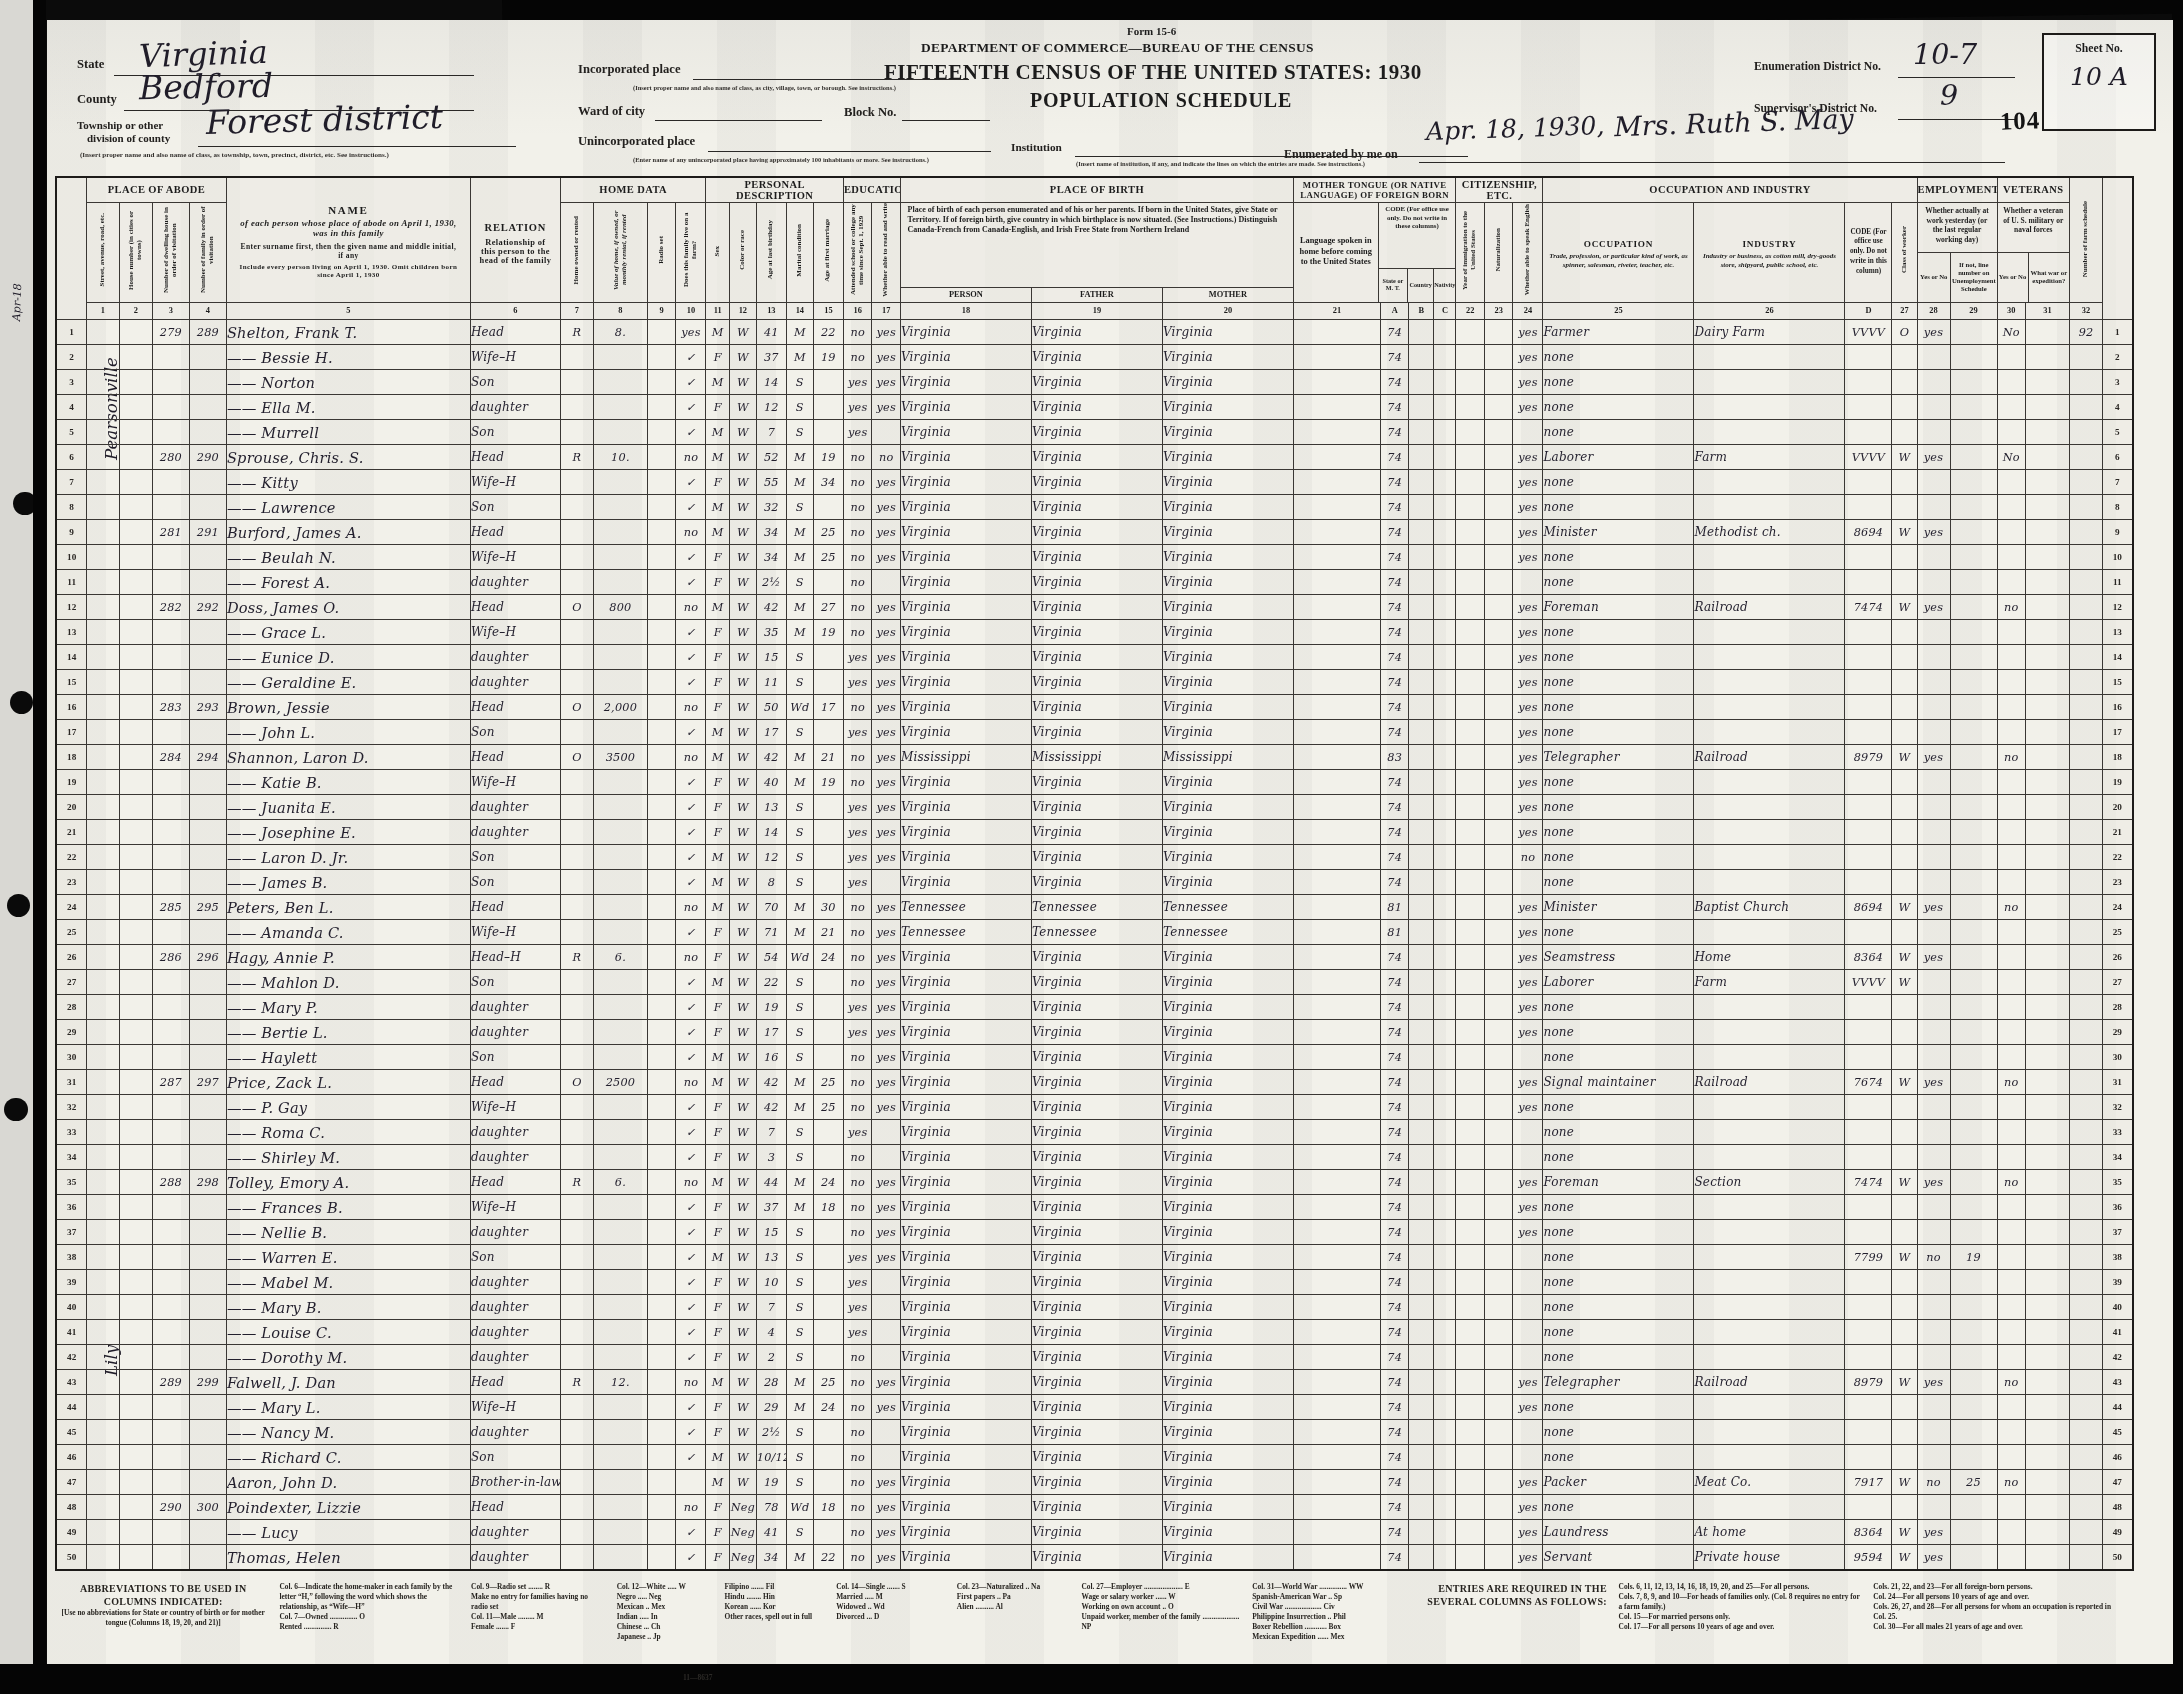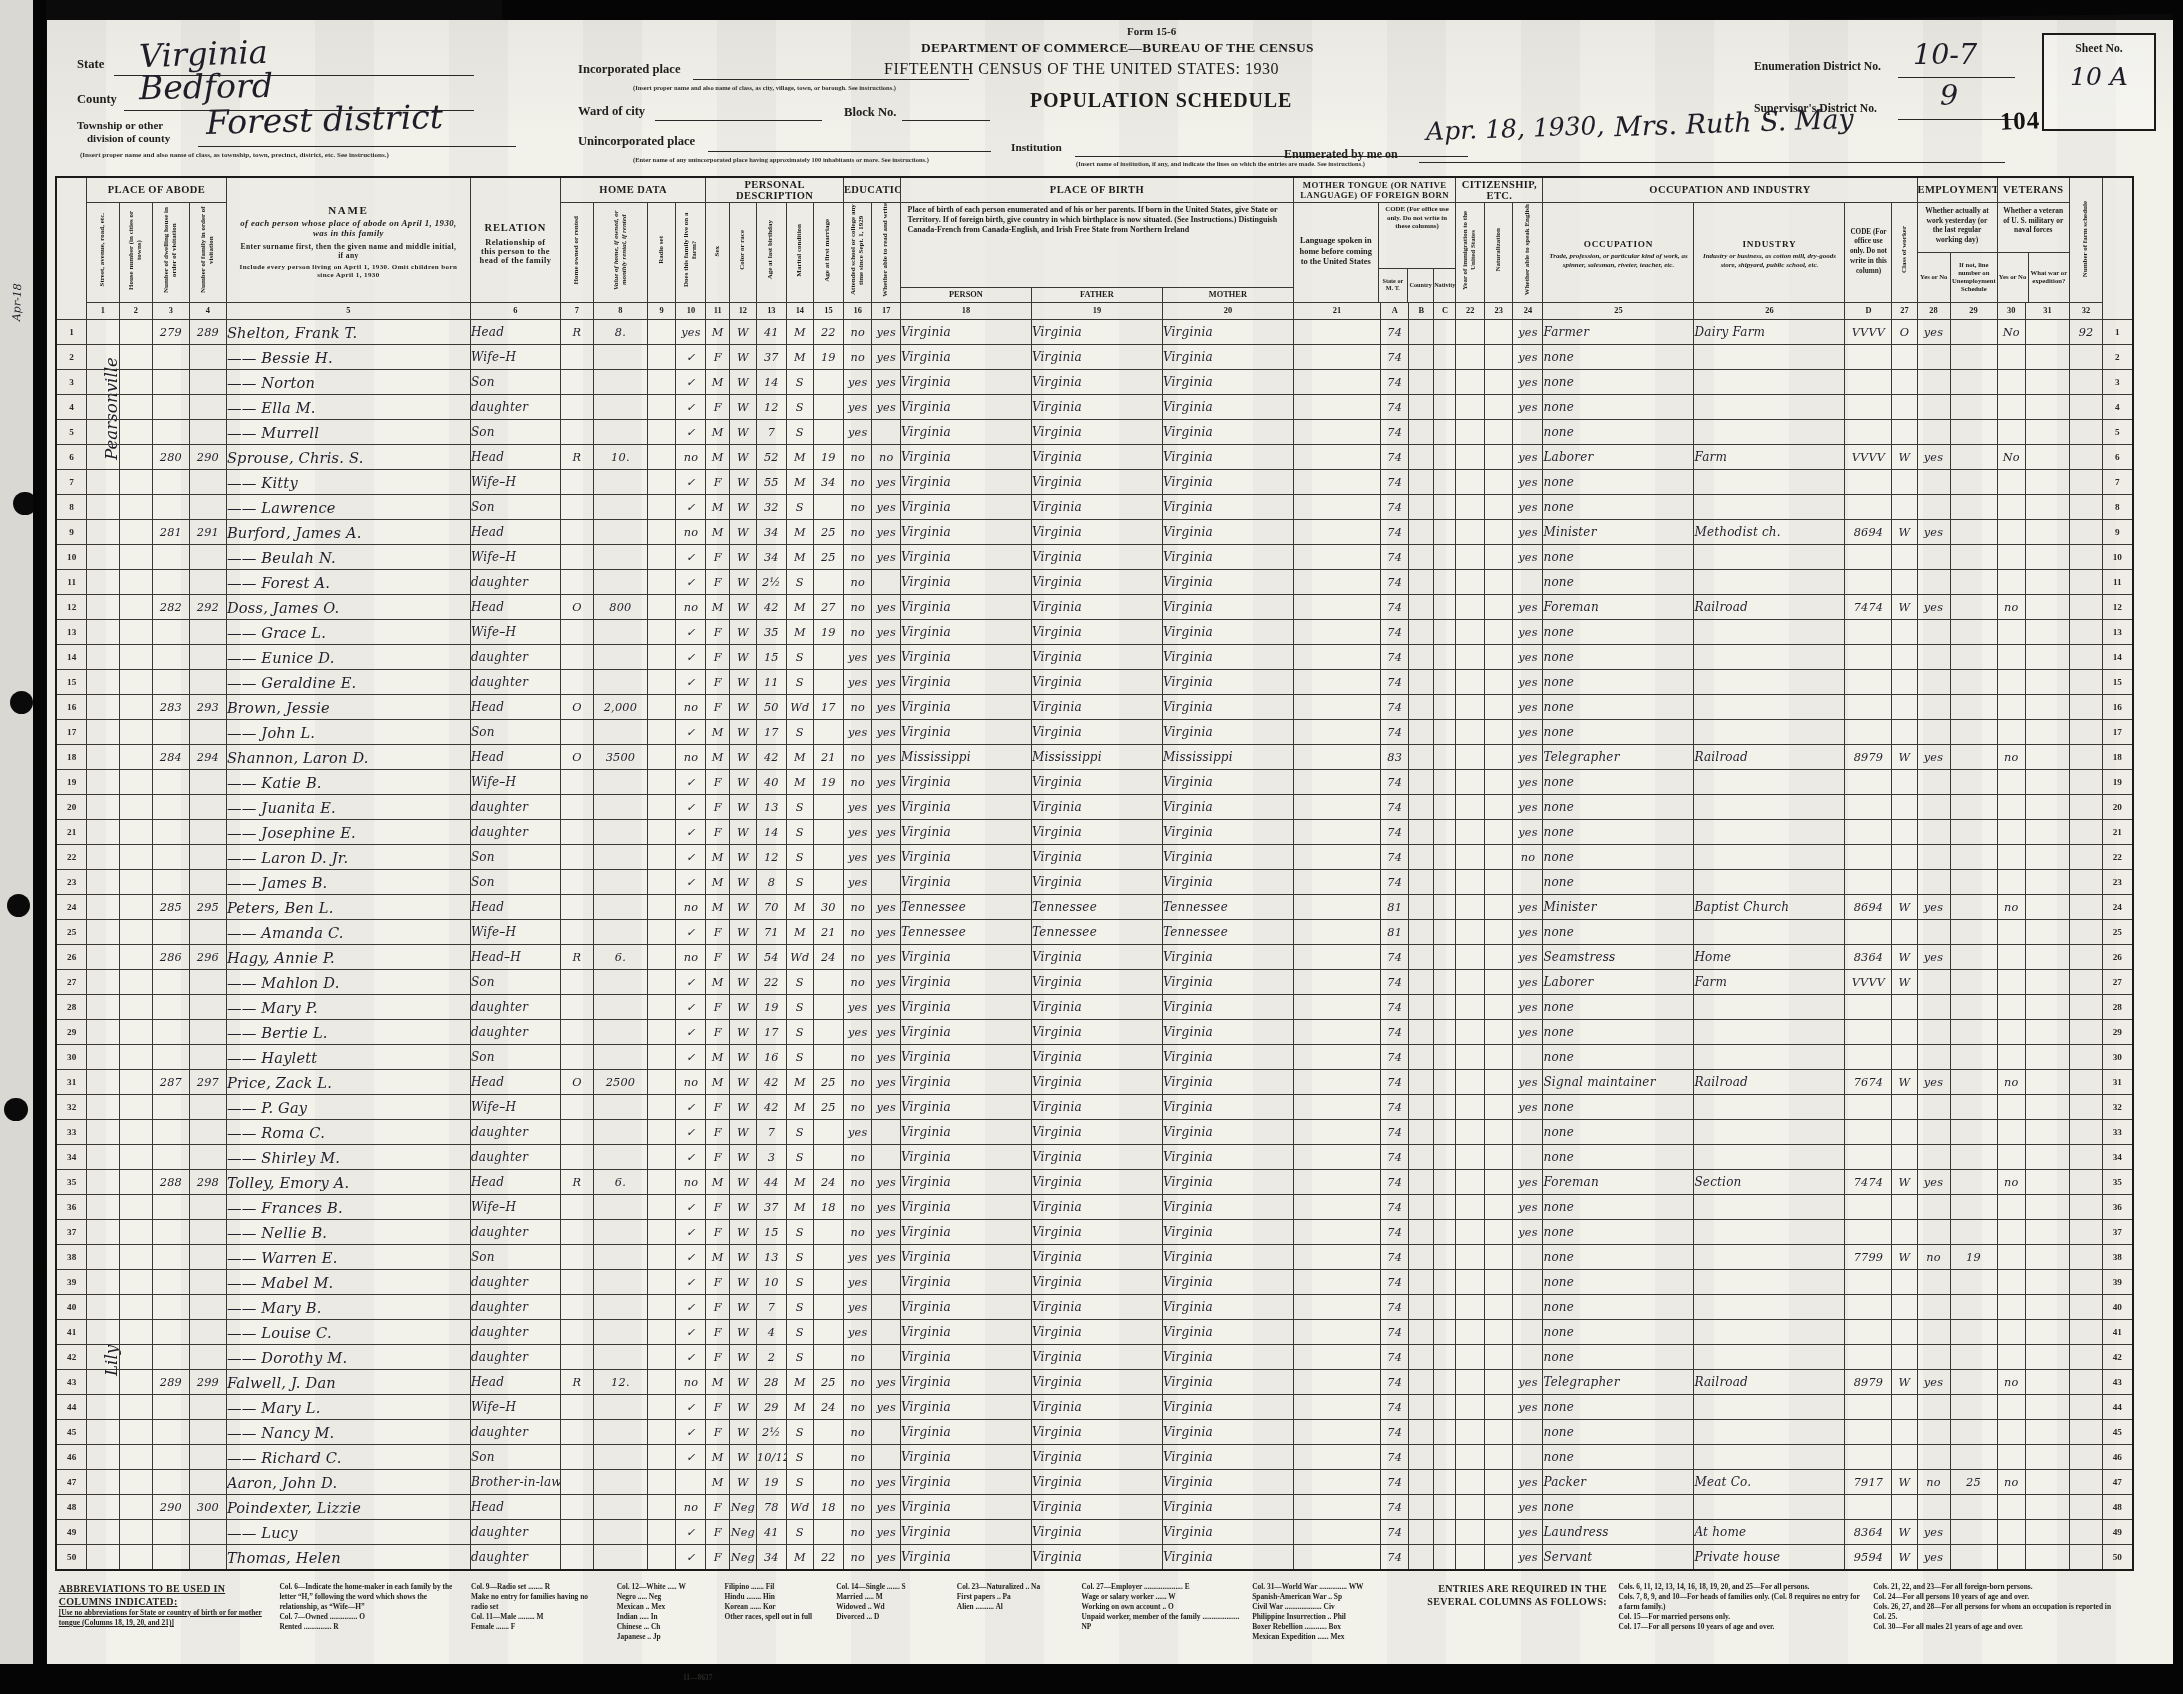--- a/index.html
+++ b/index.html
@@ -25,21 +25,21 @@
   }
 
   
   .lh-label{position:absolute;font-size:12.6px;font-weight:bold;color:#23211f;}
   .lh-note{position:absolute;font-size:7.1px;font-weight:bold;color:#34312e;white-space:nowrap;}
   .uline{position:absolute;border-bottom:1.3px solid #2a2826;}
   .hw{font-family:"DejaVu Serif", serif;font-style:italic;color:#201d29;}
   .lh-hw{position:absolute;white-space:nowrap;}
   .form-no{position:absolute;font-size:11px;font-weight:bold;}
   .dept{position:absolute;font-size:13.4px;font-weight:bold;letter-spacing:0.3px;}
-  .census-title{position:absolute;font-size:16px;font-weight:normal;letter-spacing:0.5px;}
+  .census-title{position:absolute;font-size:21px;font-weight:bold;letter-spacing:0.5px;}
   .schedule-title{position:absolute;font-size:20px;font-weight:bold;letter-spacing:0.8px;}
   .sheet-box{position:absolute;left:1995px;top:13.4px;width:110px;height:94px;border:2.1px solid #1d1b19;background:rgba(255,255,255,0.35);}
   .sheet-box .lbl{display:block;text-align:center;font-size:11.7px;font-weight:bold;margin-top:6.7px;}
   .sheet-box .val{display:block;text-align:center;font-size:25px;margin-top:6.7px;}
   .stamp{position:absolute;font-size:25px;font-weight:bold;color:#141414;transform:rotate(-2deg);letter-spacing:0.8px;}
 
   
   table.grid{border-collapse:collapse;table-layout:fixed;width:2075px;position:absolute;left:8.4px;top:156px;background:transparent;}
   .grid th,.grid td{border:0.8px solid #3a3734;padding:0;vertical-align:middle;overflow:hidden;}
   .grid{border:2.5px solid #1d1b19;}
@@ -88,21 +88,21 @@
 
   
   .street-vert{position:absolute;writing-mode:vertical-rl;transform:rotate(180deg);font-size:16.7px;white-space:nowrap;}
   .margin-note{position:absolute;font-size:11px;transform:rotate(-88deg);transform-origin:left top;white-space:nowrap;}
 
   
   .legend{position:absolute;left:11.7px;top:1562px;width:2067px;display:flex;gap:11.7px;align-items:flex-start;}
   .lgblock{font-size:7.4px;line-height:1.35;color:#26231f;font-weight:bold;}
   .lgtitle{font-size:10px;font-weight:bold;letter-spacing:0.3px;line-height:1.3;}
   .lgline{white-space:normal;}
-  .b1{width:209px;text-align:left;text-decoration:underline;}
+  .b1{width:209px;text-align:center;}
   .b2{width:180px;}.b3{width:134px;}.b4{width:96px;}.b5{width:100px;}.b6{width:109px;}.b7{width:113px;}
   .b8{width:159px;}.b9{width:163px;}
   .b10{width:180px;text-align:right;font-size:10px;}
   .b11{width:243px;}.b12{width:251px;}
   .print-code{position:absolute;left:636px;top:1653px;font-size:7.5px;font-weight:bold;color:#2c2a27;}
 </style>
 </head>
 <body>
 
 <div class="edge-strip"></div>

